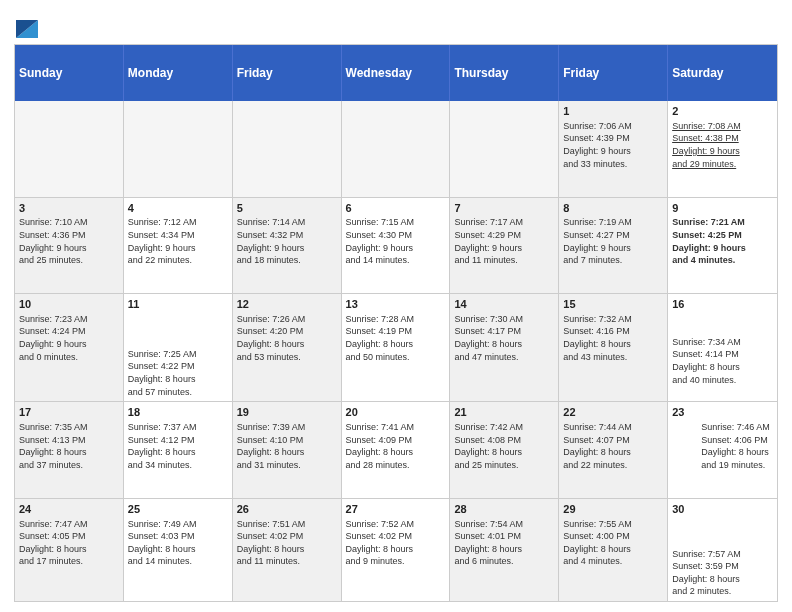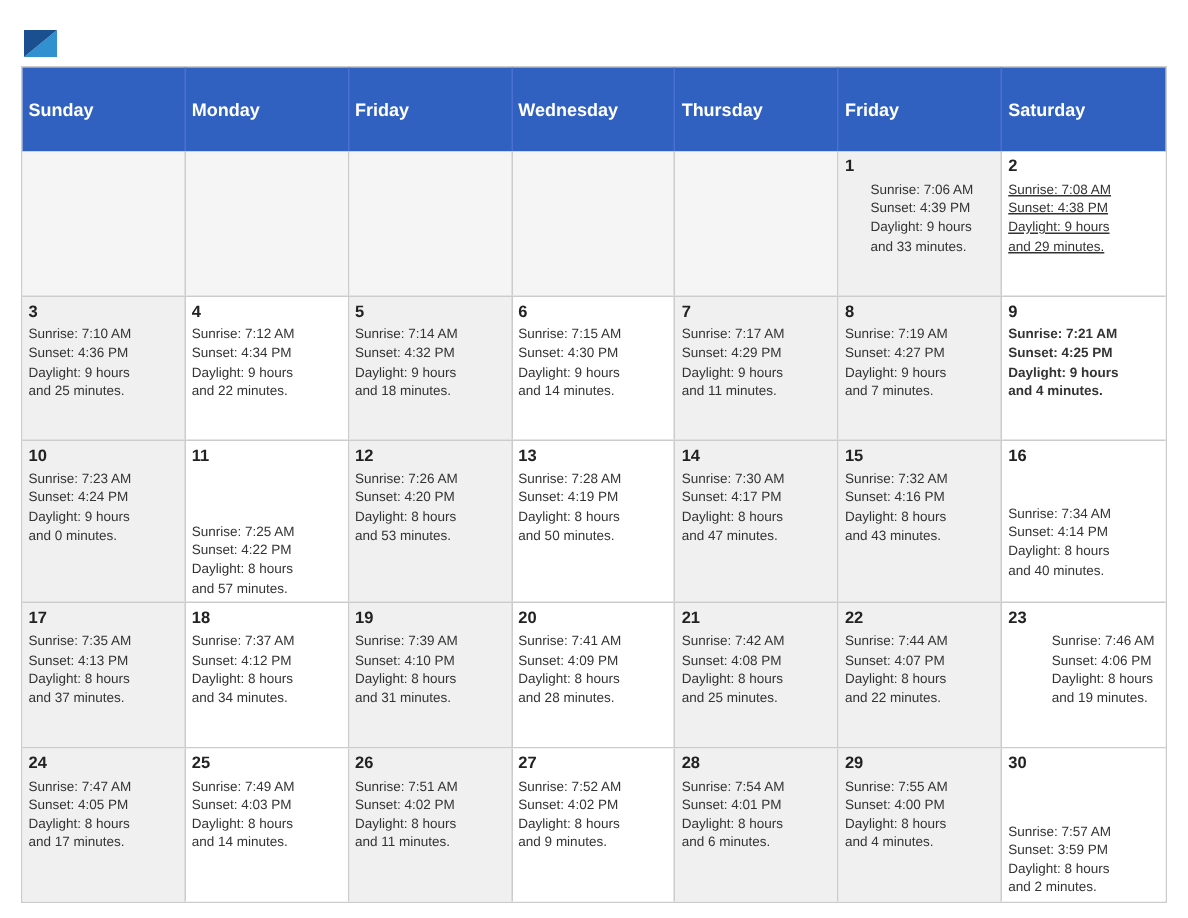--- a/index.html
+++ b/index.html
@@ -143,21 +143,21 @@
       </div>
     <div class="cal-body">
     <div class="cal-row">
           <div class="cal-cell empty"></div>
           <div class="cal-cell empty"></div>
           <div class="cal-cell empty"></div>
           <div class="cal-cell empty"></div>
           <div class="cal-cell empty"></div>
           <div class="cal-cell shaded">
             <span class="day-num">1</span>
-            <div class="day-info" style="white-space: pre-line; margin-left: 17px;">Sunrise: 7:06 AM
+            <div class="day-info" style="white-space: pre-line;">Sunrise: 7:06 AM
 Sunset: 4:39 PM
 Daylight: 9 hours
 and 33 minutes.</div>
           </div>
           <div class="cal-cell">
             <span class="day-num">2</span>
             <div class="day-info" style="white-space: pre-line; text-decoration: underline;">Sunrise: 7:08 AM
 Sunset: 4:38 PM
 Daylight: 9 hours
 and 29 minutes.</div>

